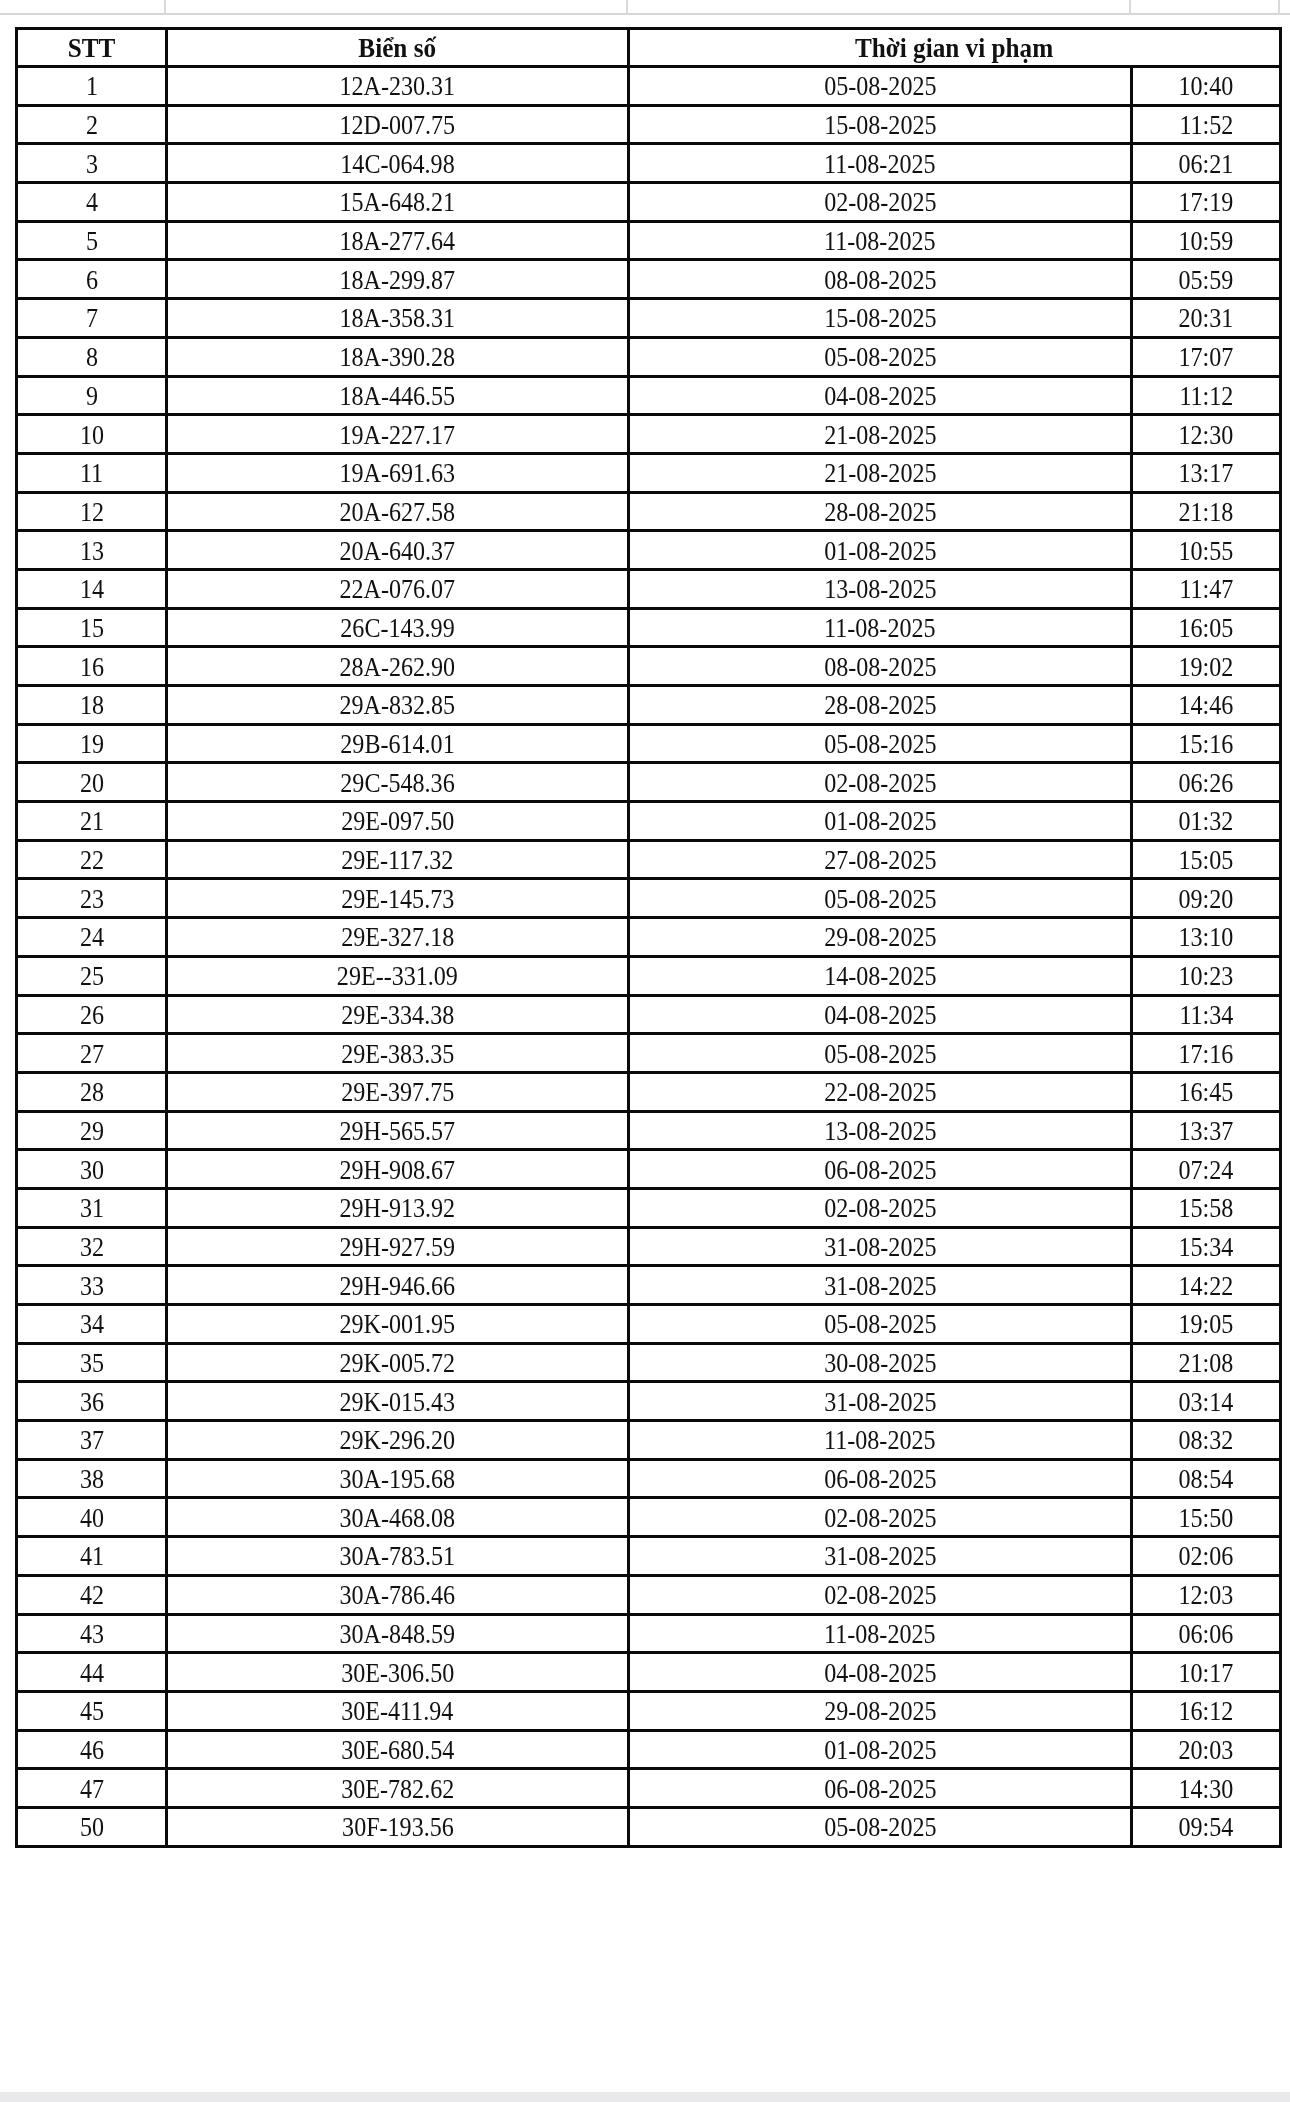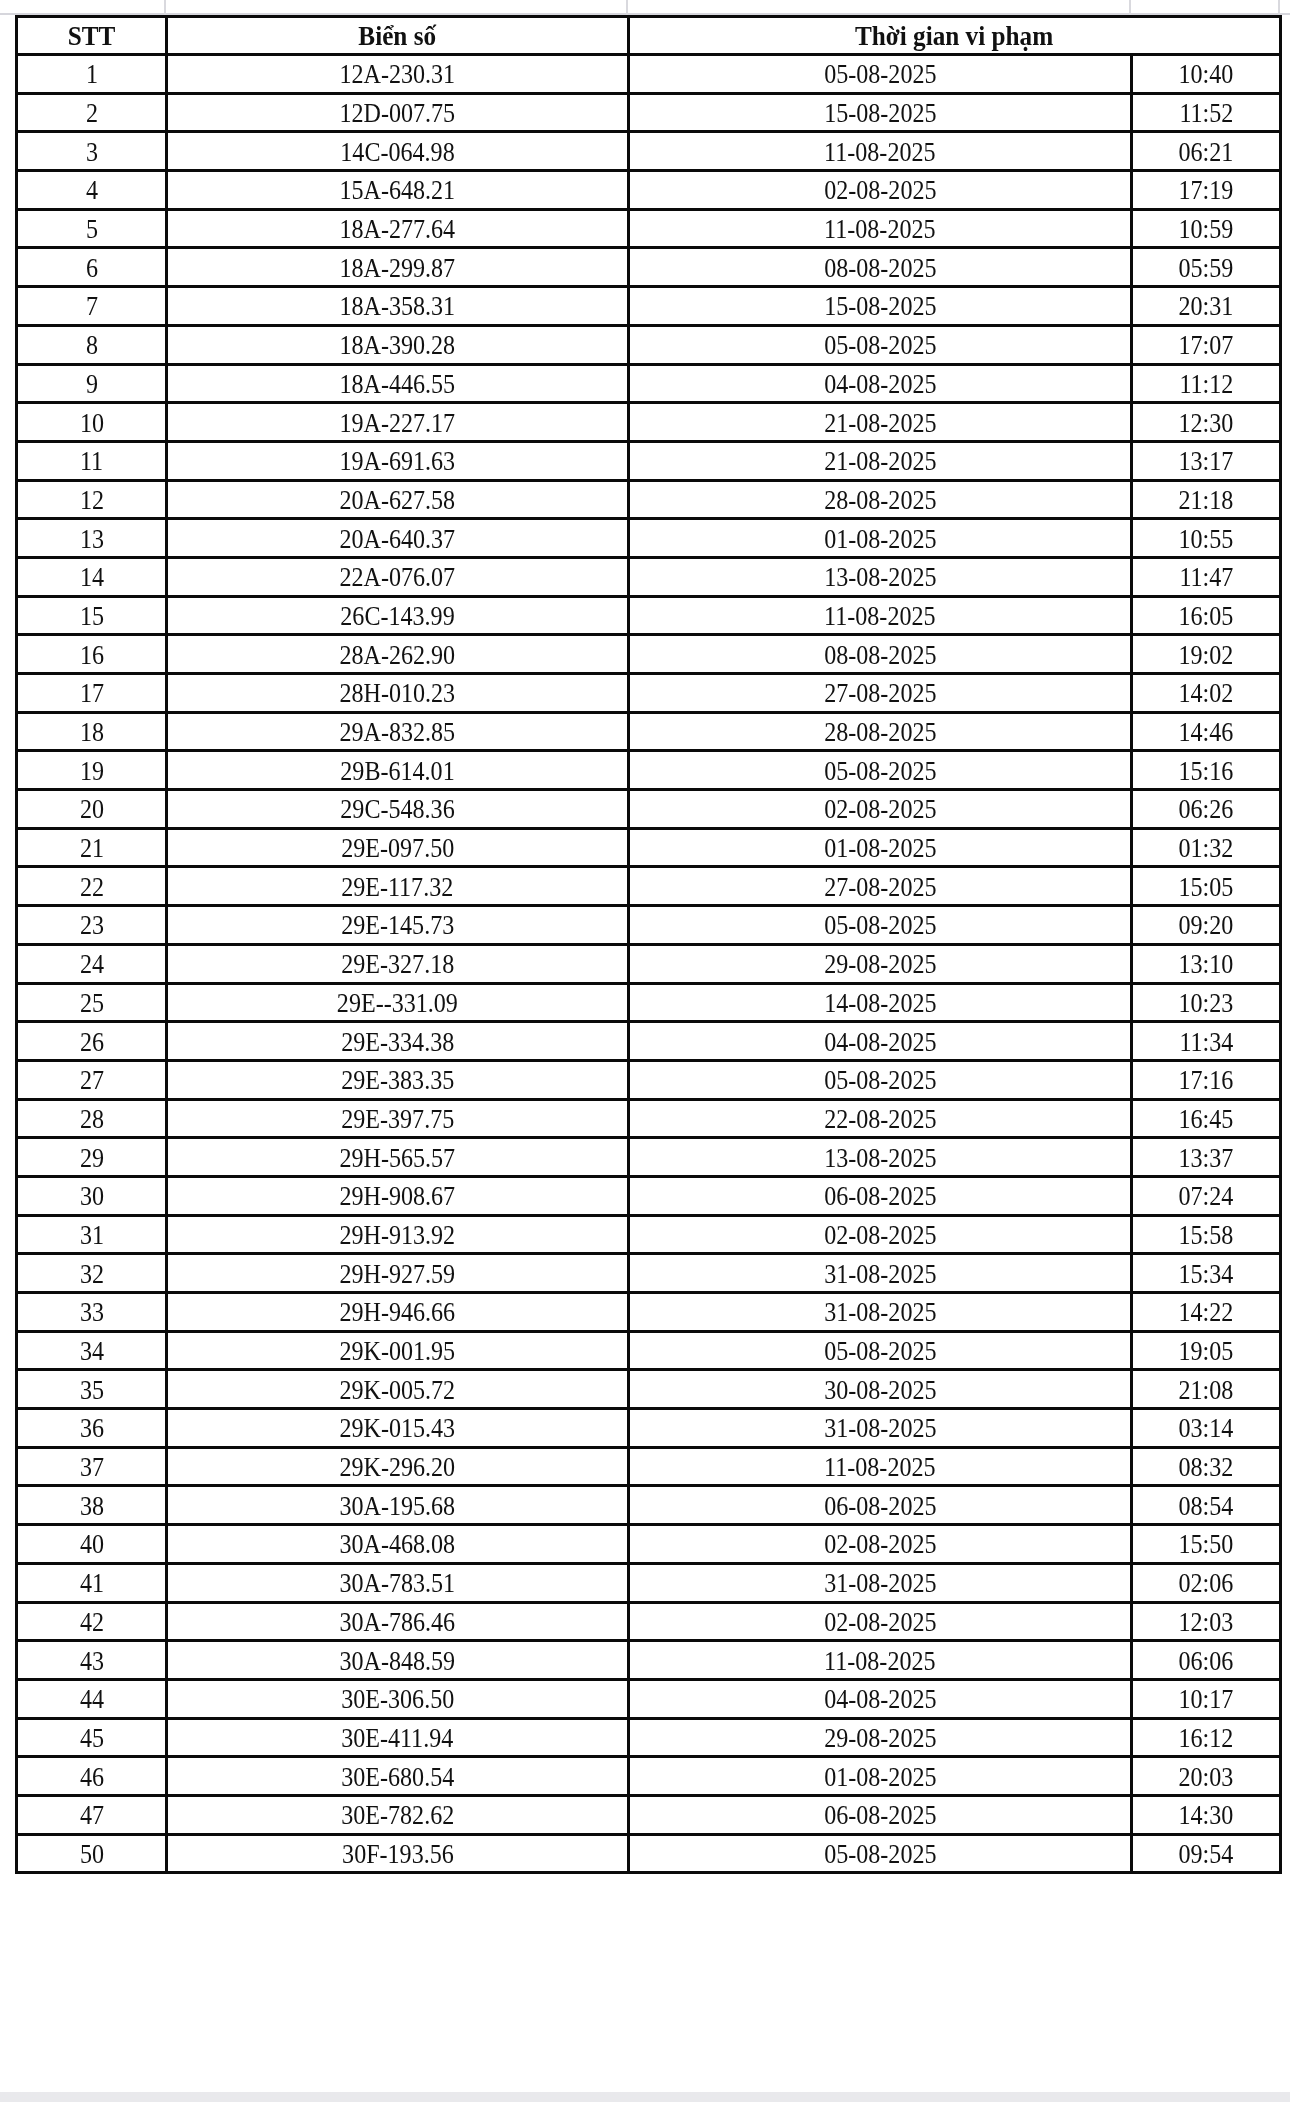--- a/index.html
+++ b/index.html
@@ -39,21 +39,21 @@
     .sheet-bottom {
       position: absolute;
       left: 0; top: 2092px;
       width: 1290px; height: 10px;
       background: #e9e9ec;
     }
     
     .vtable {
       position: absolute;
       left: 15px;
-      top: 15px;
+      top: 27px;
       width: 1264px;
       border-collapse: collapse;
       table-layout: fixed;
       text-decoration: underline;
     }
     .vtable td, .vtable th {
       border: 3px solid #0a0a0a;
       text-align: center;
       vertical-align: middle;
       padding: 0;
@@ -202,26 +202,20 @@
         <td><span class="cell-text">11-08-2025</span></td>
         <td><span class="cell-text">16:05</span></td>
       </tr>
       <tr>
         <td><span class="cell-text">16</span></td>
         <td><span class="cell-text">28A-262.90</span></td>
         <td><span class="cell-text">08-08-2025</span></td>
         <td><span class="cell-text">19:02</span></td>
       </tr>
       <tr>
-        <td><span class="cell-text">17</span></td>
-        <td><span class="cell-text">28H-010.23</span></td>
-        <td><span class="cell-text">27-08-2025</span></td>
-        <td><span class="cell-text">14:02</span></td>
-      </tr>
-      <tr>
         <td><span class="cell-text">18</span></td>
         <td><span class="cell-text">29A-832.85</span></td>
         <td><span class="cell-text">28-08-2025</span></td>
         <td><span class="cell-text">14:46</span></td>
       </tr>
       <tr>
         <td><span class="cell-text">19</span></td>
         <td><span class="cell-text">29B-614.01</span></td>
         <td><span class="cell-text">05-08-2025</span></td>
         <td><span class="cell-text">15:16</span></td>

